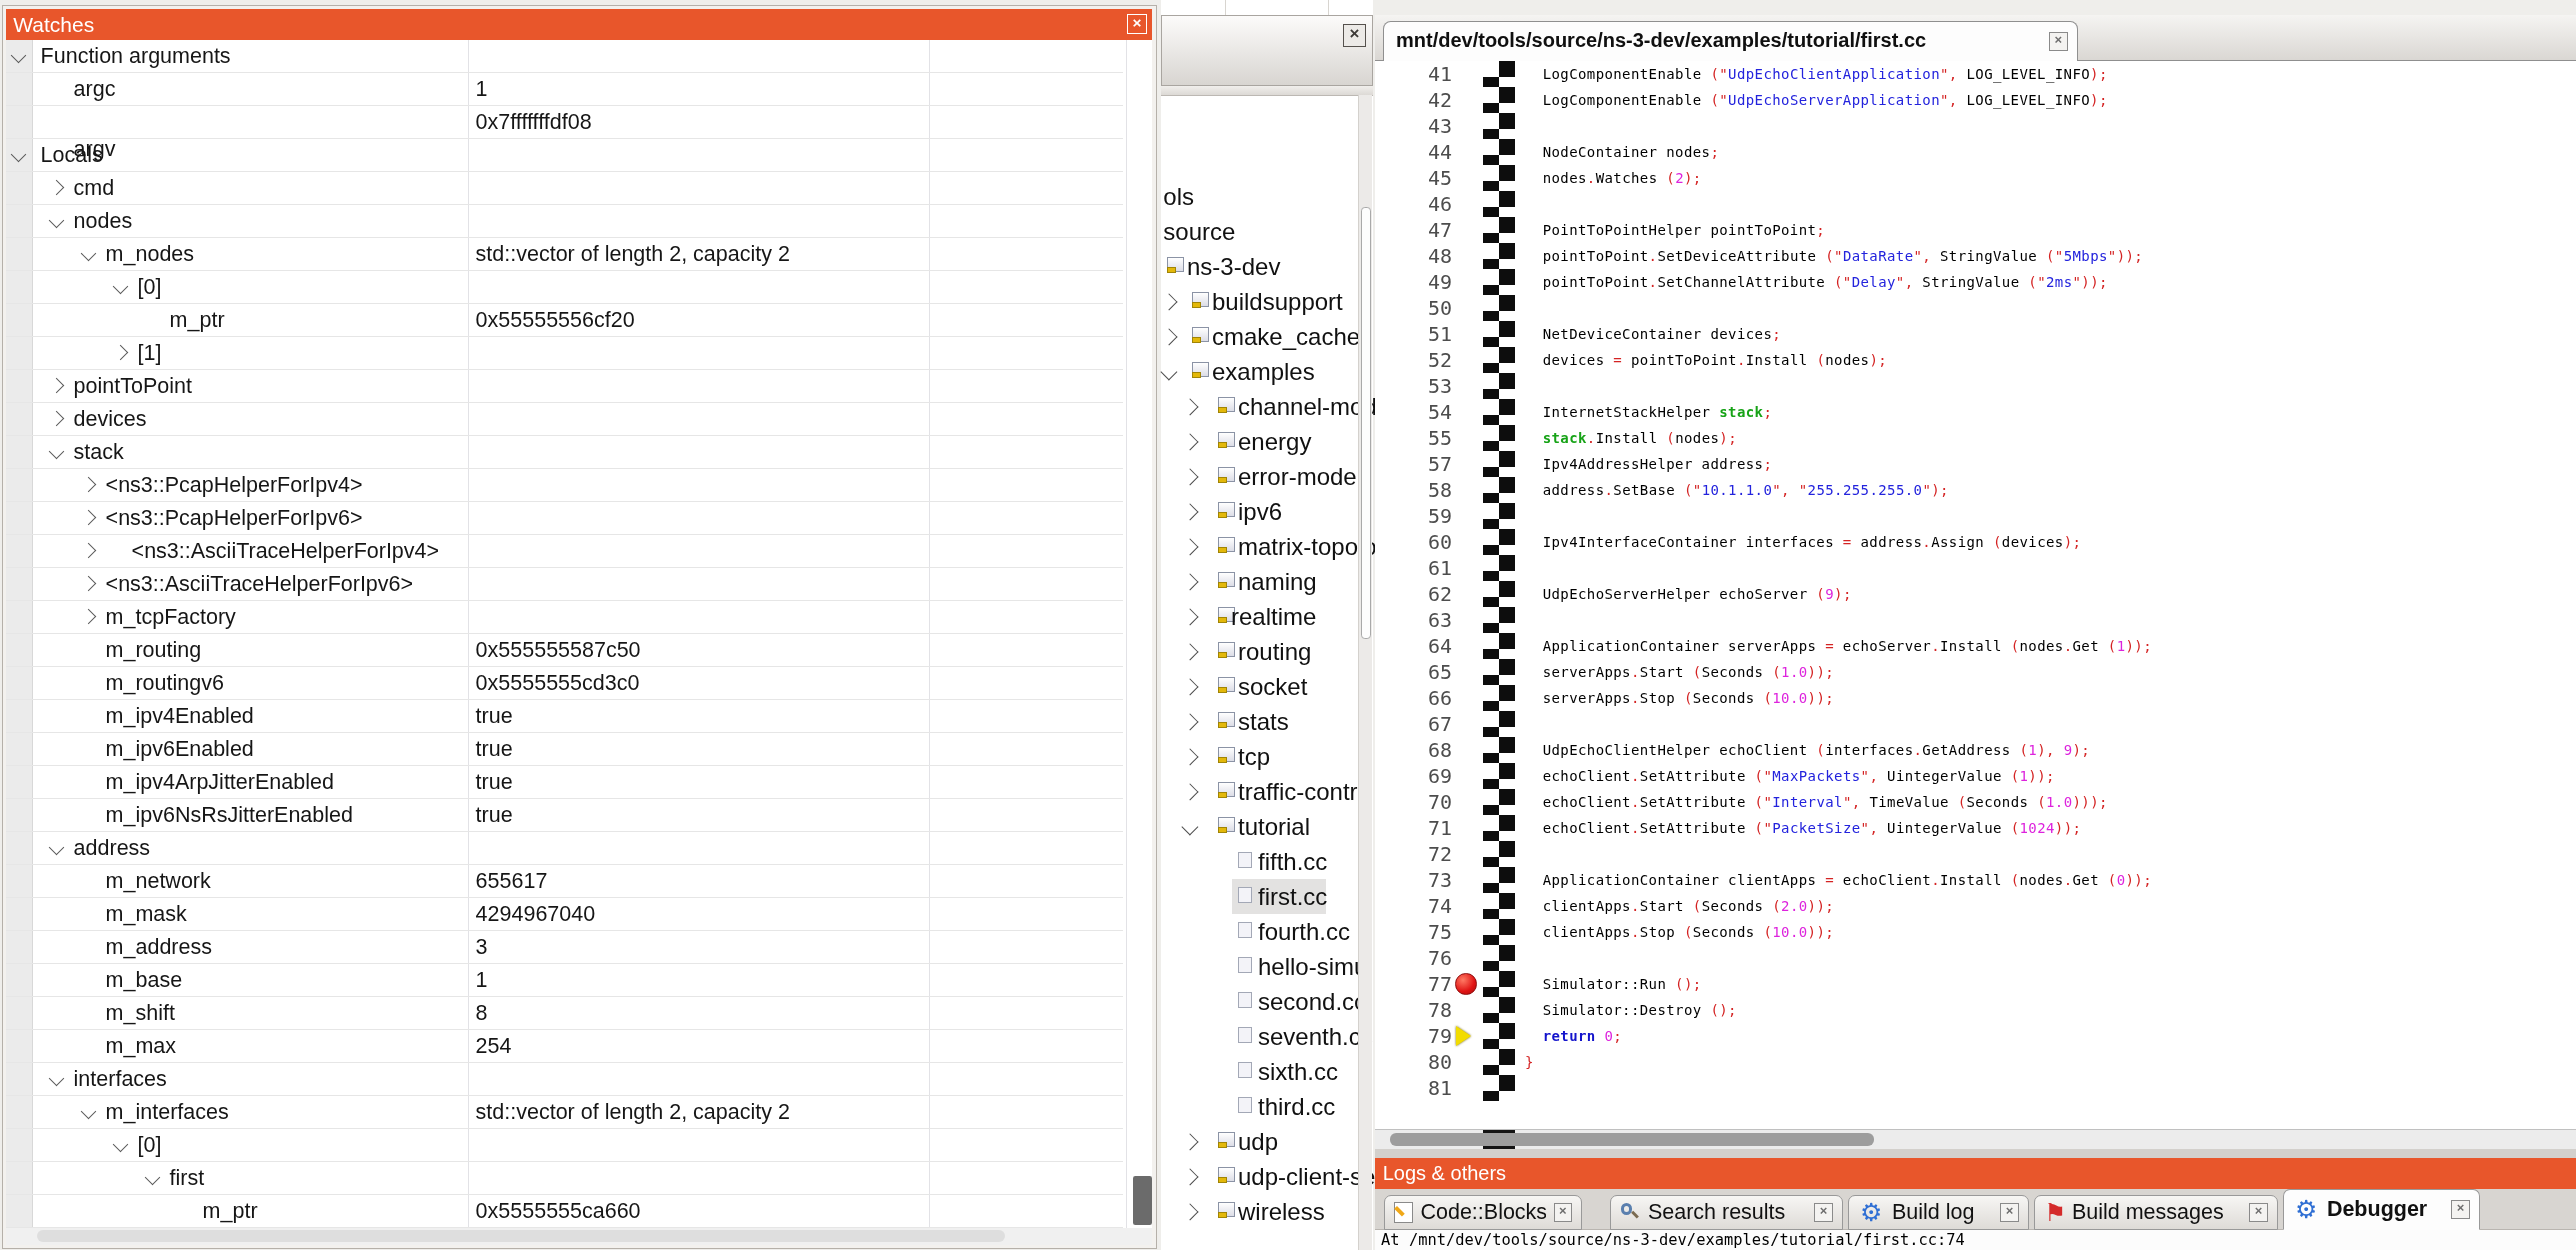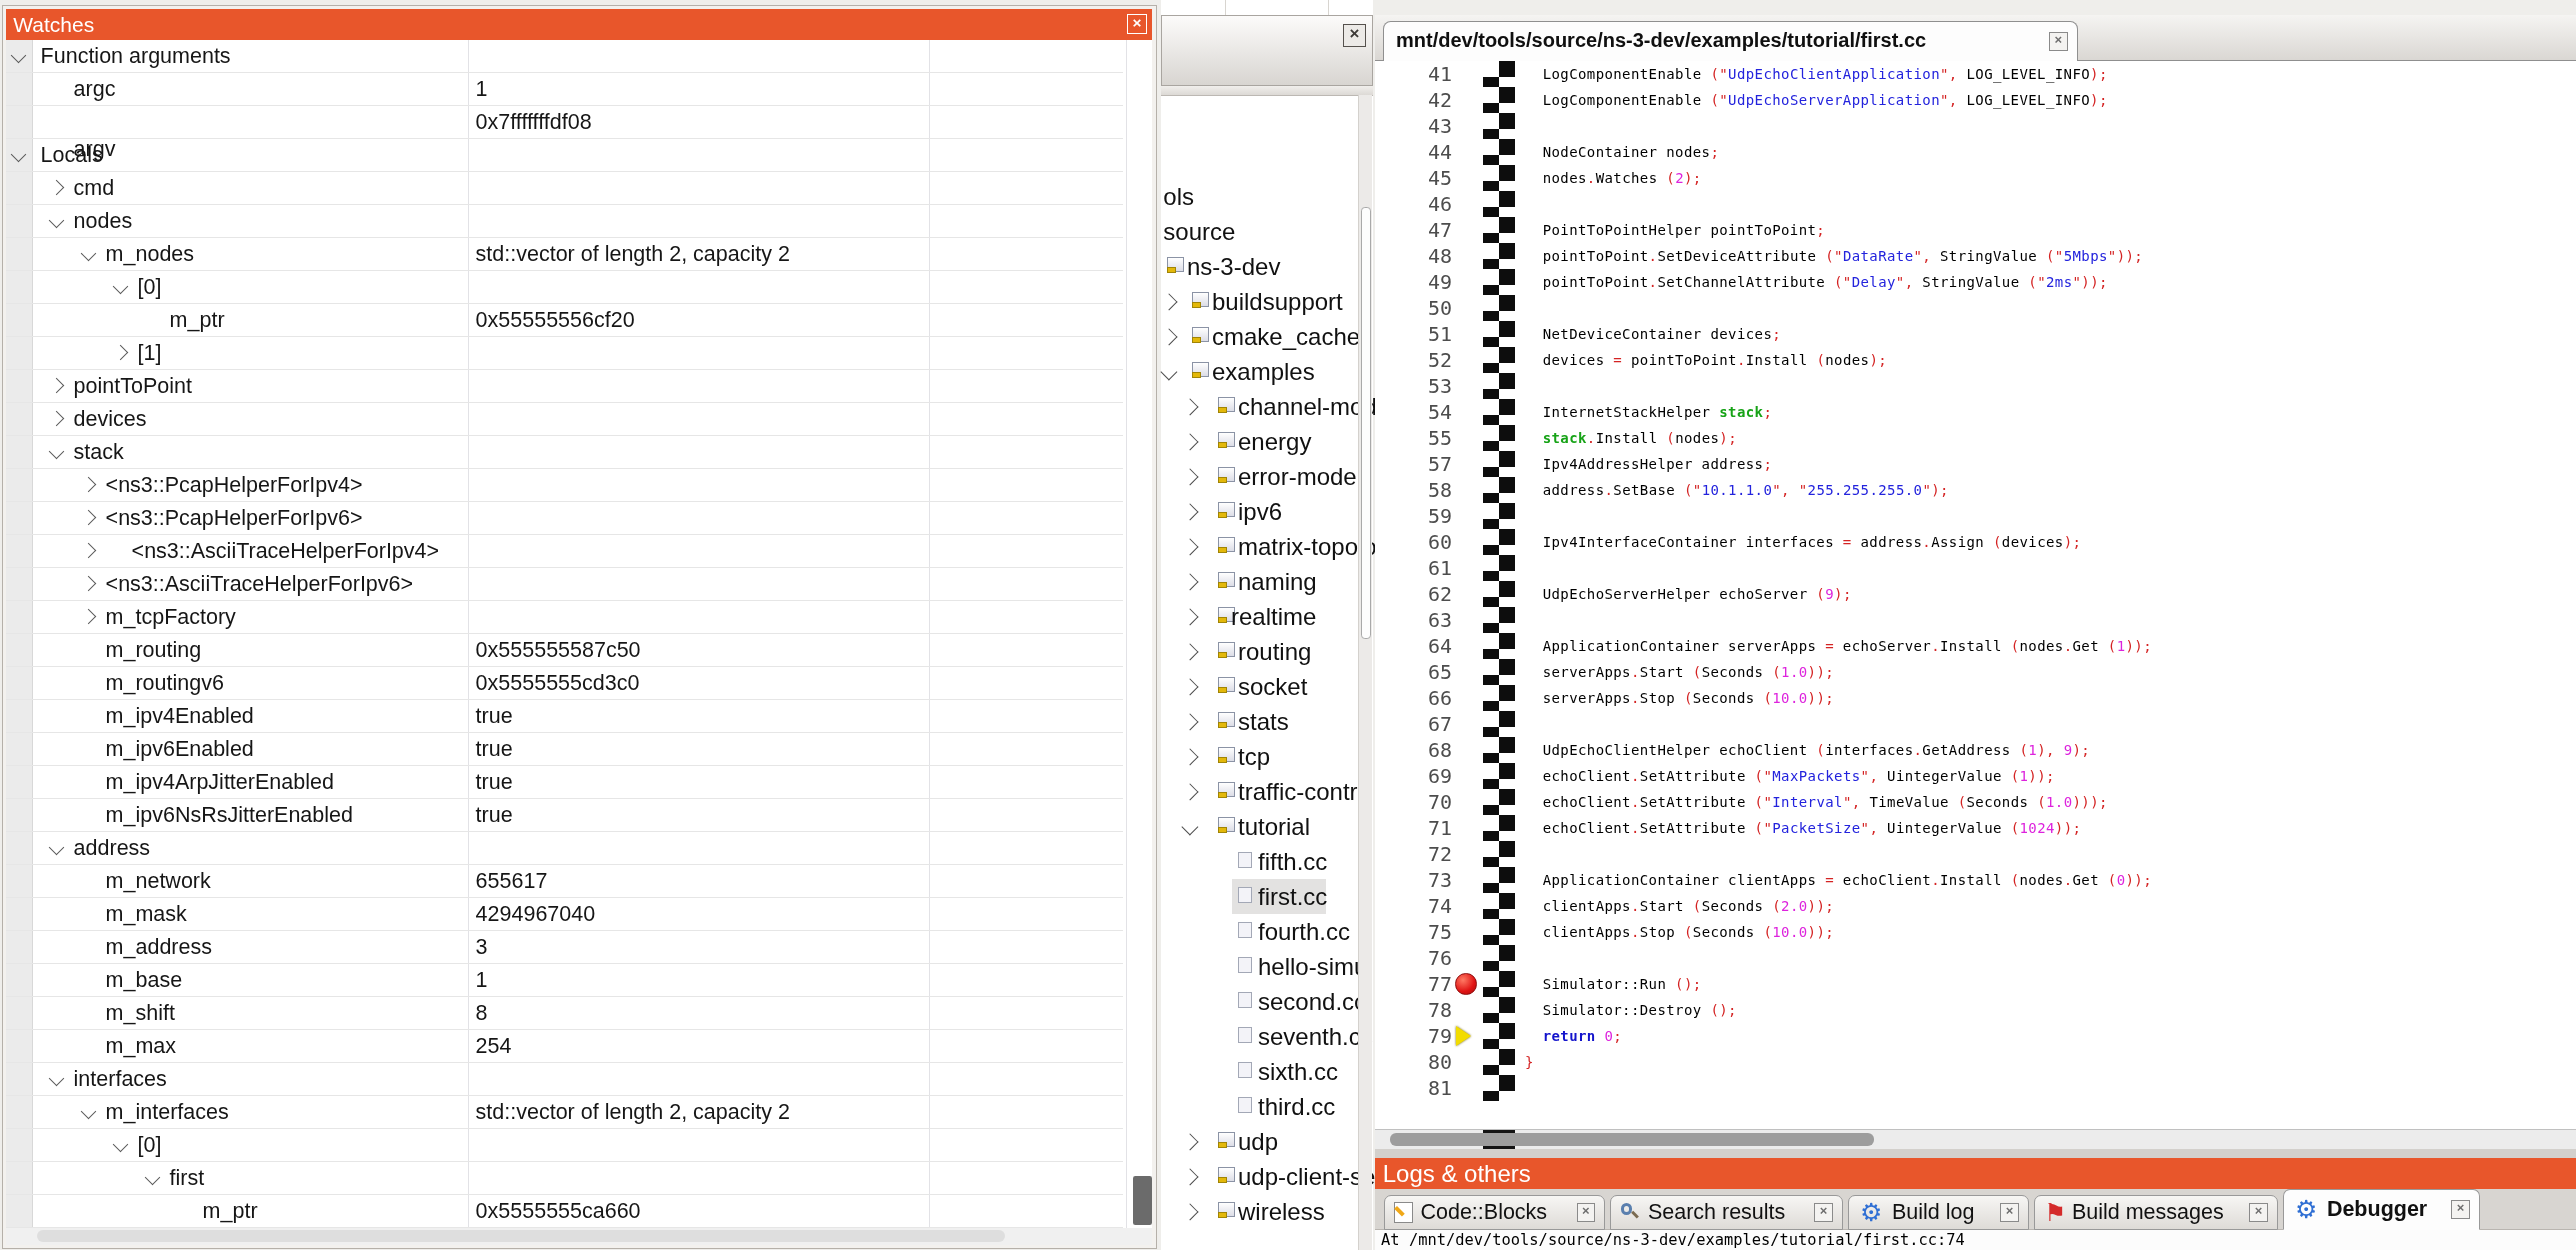--- a/index.html
+++ b/index.html
@@ -86,21 +86,21 @@
     background:radial-gradient(circle at 35% 30%, #ff7a64, #e01414 60%, #a80c0c);border:0.8px solid #8c0808;box-sizing:border-box;}
   .cur-arrow{position:absolute;left:81px;top:3.1px;width:0;height:0;
     border-top:10px solid transparent;border-bottom:10px solid transparent;border-left:15.4px solid #f2dc00;
     filter:drop-shadow(0 0 0.8px #6b5e00);}
   .code-hscroll{position:absolute;left:0;top:1129px;width:100%;height:20px;background:#ececec;border-top:0.8px solid #c0c0c0;box-sizing:border-box;}
   .code-hthumb{position:absolute;left:15.4px;top:3.1px;width:484px;height:13px;background:#9d9d9d;border-radius:6.1px;}
   .code-hblack{position:absolute;left:108px;top:0;width:32px;height:19px;background:#141414;}
   .below-strip{position:absolute;left:0;top:1149px;width:100%;height:9.2px;background:#d3d0cc;}
   
   .logs-bar{position:absolute;left:0;top:1158px;width:100%;height:31px;background:#e8562b;
-    color:#fff;font-size:24px;line-height:31px;padding-left:7.7px;box-sizing:border-box;}
+    color:#fff;font-size:20px;line-height:31px;padding-left:7.7px;box-sizing:border-box;}
   .logs-tabs{position:absolute;left:0;top:1189px;width:100%;height:41px;background:#d8d5d1;
     border-bottom:0.8px solid #b9b5b0;box-sizing:border-box;}
   .log-tab{position:absolute;top:6.1px;height:35px;background:linear-gradient(#f7f6f4,#dedbd7);
     border:0.8px solid #999;border-radius:7px 7px 0 0;box-sizing:border-box;display:flex;align-items:center;
     gap:7.7px;padding:0 9.2px;font-size:21.5px;color:#111;}
   .log-tab.active{top:0;height:41px;background:#fdfdfd;font-weight:bold;border-bottom:0.8px solid #fdfdfd;}
   .log-tab .tab-close{flex:none;}
   .status-line{position:absolute;left:0;top:1230px;width:100%;height:20px;background:#fcfcfc;
     font-family:"DejaVu Sans Mono",monospace;font-size:15.4px;line-height:20px;color:#000;padding-left:6.1px;box-sizing:border-box;}
   
@@ -484,21 +484,21 @@
     </div>
   <div class="code-hscroll">
     <div class="code-hblack"></div>
     <div class="code-hthumb"></div>
   </div>
   <div class="below-strip"></div>
   <div class="logs-bar">
     <span>Logs &amp; others</span>
   </div>
   <div class="logs-tabs" id="logs-tabs">
-      <div class="log-tab" style="left: 9.2px; width: 221px;">
+      <div class="log-tab" style="left: 9.2px; width: 198px;">
         <span class="icon-page"></span>
         <span style="white-space: nowrap; overflow: hidden; flex: 1 1 0%;">Code::Blocks</span>
         <span class="tab-close">×</span>
       </div>
       <div class="log-tab" style="left: 235px; width: 233px;">
         <span class="icon-mag"></span>
         <span style="white-space: nowrap; overflow: hidden; flex: 1 1 0%;">Search results</span>
         <span class="tab-close">×</span>
       </div>
       <div class="log-tab" style="left: 473px; width: 181px;">

